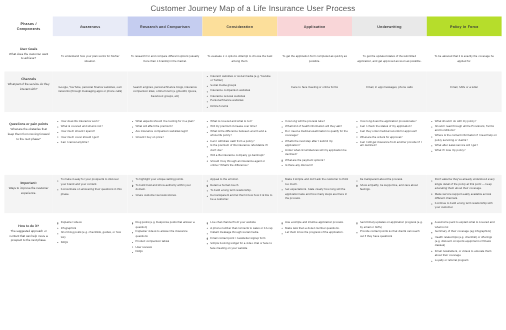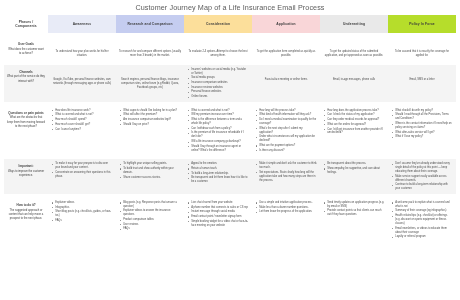--- a/index.html
+++ b/index.html
@@ -77,21 +77,21 @@
   .ctr{text-align:center;}
   .mid{padding-top:10px;}
   #foot{
     font-size:2.2px;color:#b9b9b9;text-align:right;
     padding:1px 7px 0 0;
   }
 </style>
 </head>
 <body>
 
-<div id="title">Customer Journey Map of a Life Insurance Email Process</div>
+<div id="title">Customer Journey Map of a Life Insurance User Process</div>
 
 <table>
   <colgroup>
     <col class="c0">
       <col class="cx">
       <col class="cx">
       <col class="cx">
       <col class="cx">
       <col class="cx">
       <col class="cx">

